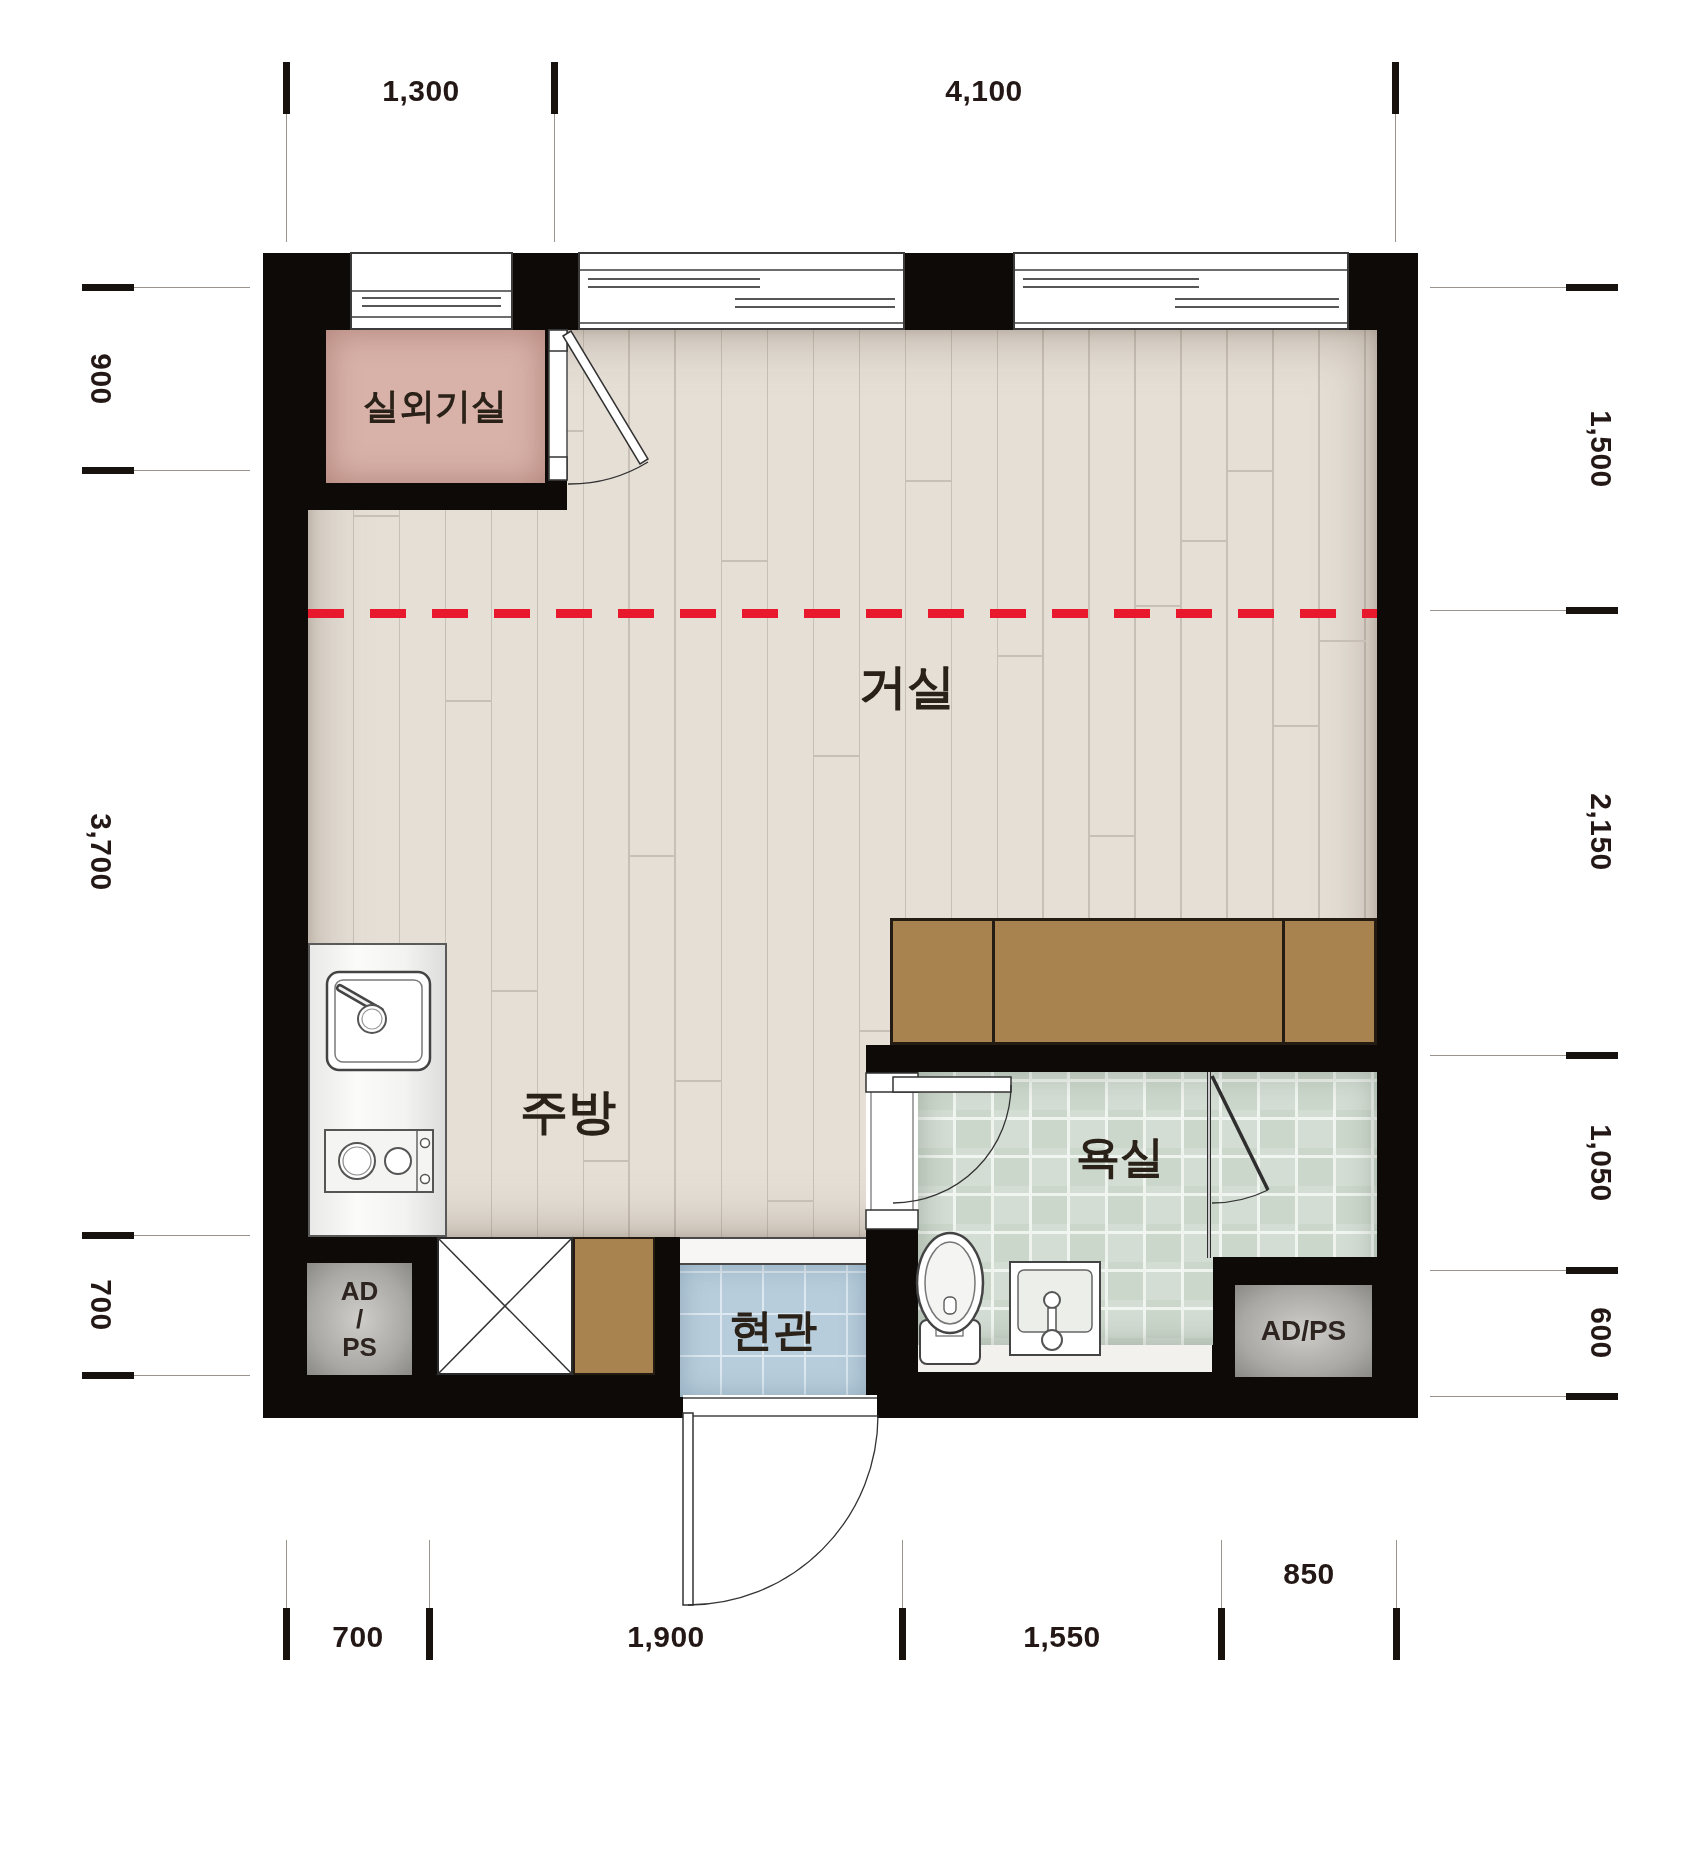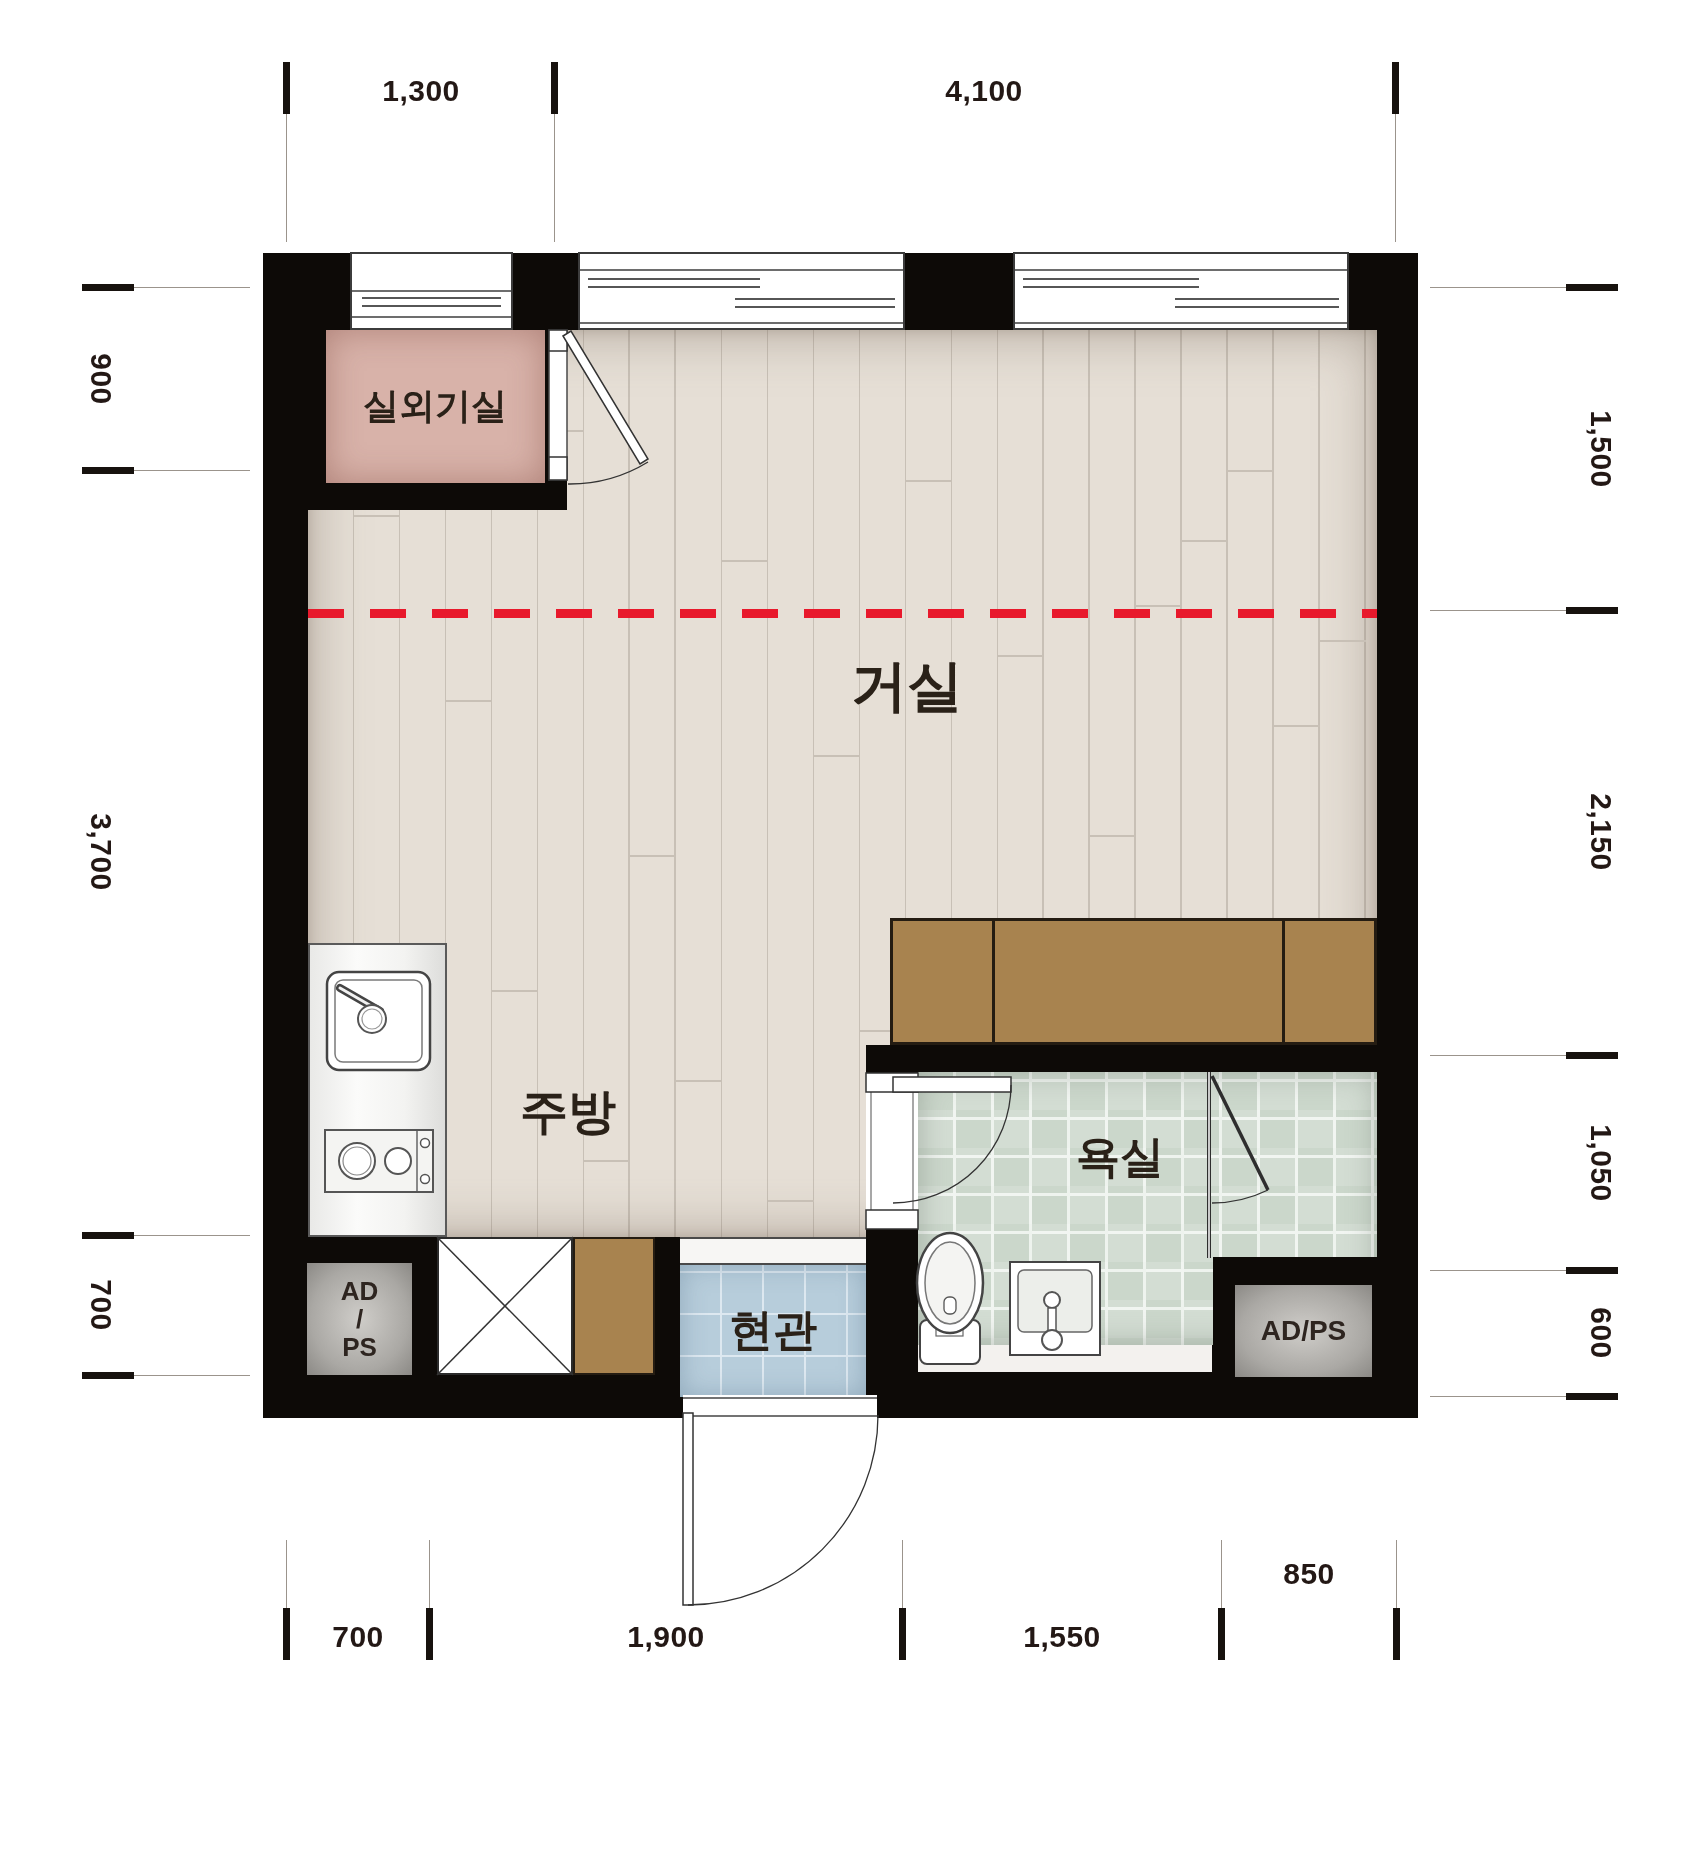--- a/index.html
+++ b/index.html
@@ -278,18 +278,18 @@
     <g>
       <rect x="1010" y="1262" width="90" height="93" fill="#ffffff" stroke="#444" stroke-width="2"></rect>
       <rect x="1018" y="1270" width="74" height="62" rx="6" fill="#eceeea" stroke="#666" stroke-width="1.5"></rect>
       <circle cx="1052" cy="1300" r="8" fill="#ffffff" stroke="#555" stroke-width="2"></circle>
       <rect x="1048" y="1308" width="8" height="28" fill="#ffffff" stroke="#555" stroke-width="1.5"></rect>
       <circle cx="1052" cy="1340" r="10" fill="#ffffff" stroke="#555" stroke-width="2"></circle>
     </g>
   </svg>
 
   <div class="rlabel" style="left:435px;top:406px;font-size:36px;">실외기실</div>
-  <div class="rlabel" style="left:907px;top:687px;font-size:56px;">거실</div>
+  <div class="rlabel" style="left:907px;top:687px;font-size:48px;">거실</div>
   <div class="rlabel" style="left:568px;top:1112px;font-size:48px;">주방</div>
   <div class="rlabel" style="left:1120px;top:1157px;font-size:44px;">욕실</div>
   <div class="rlabel" style="left:773px;top:1330px;font-size:44px;">현관</div>
 
 </div>
 
 </body></html>

